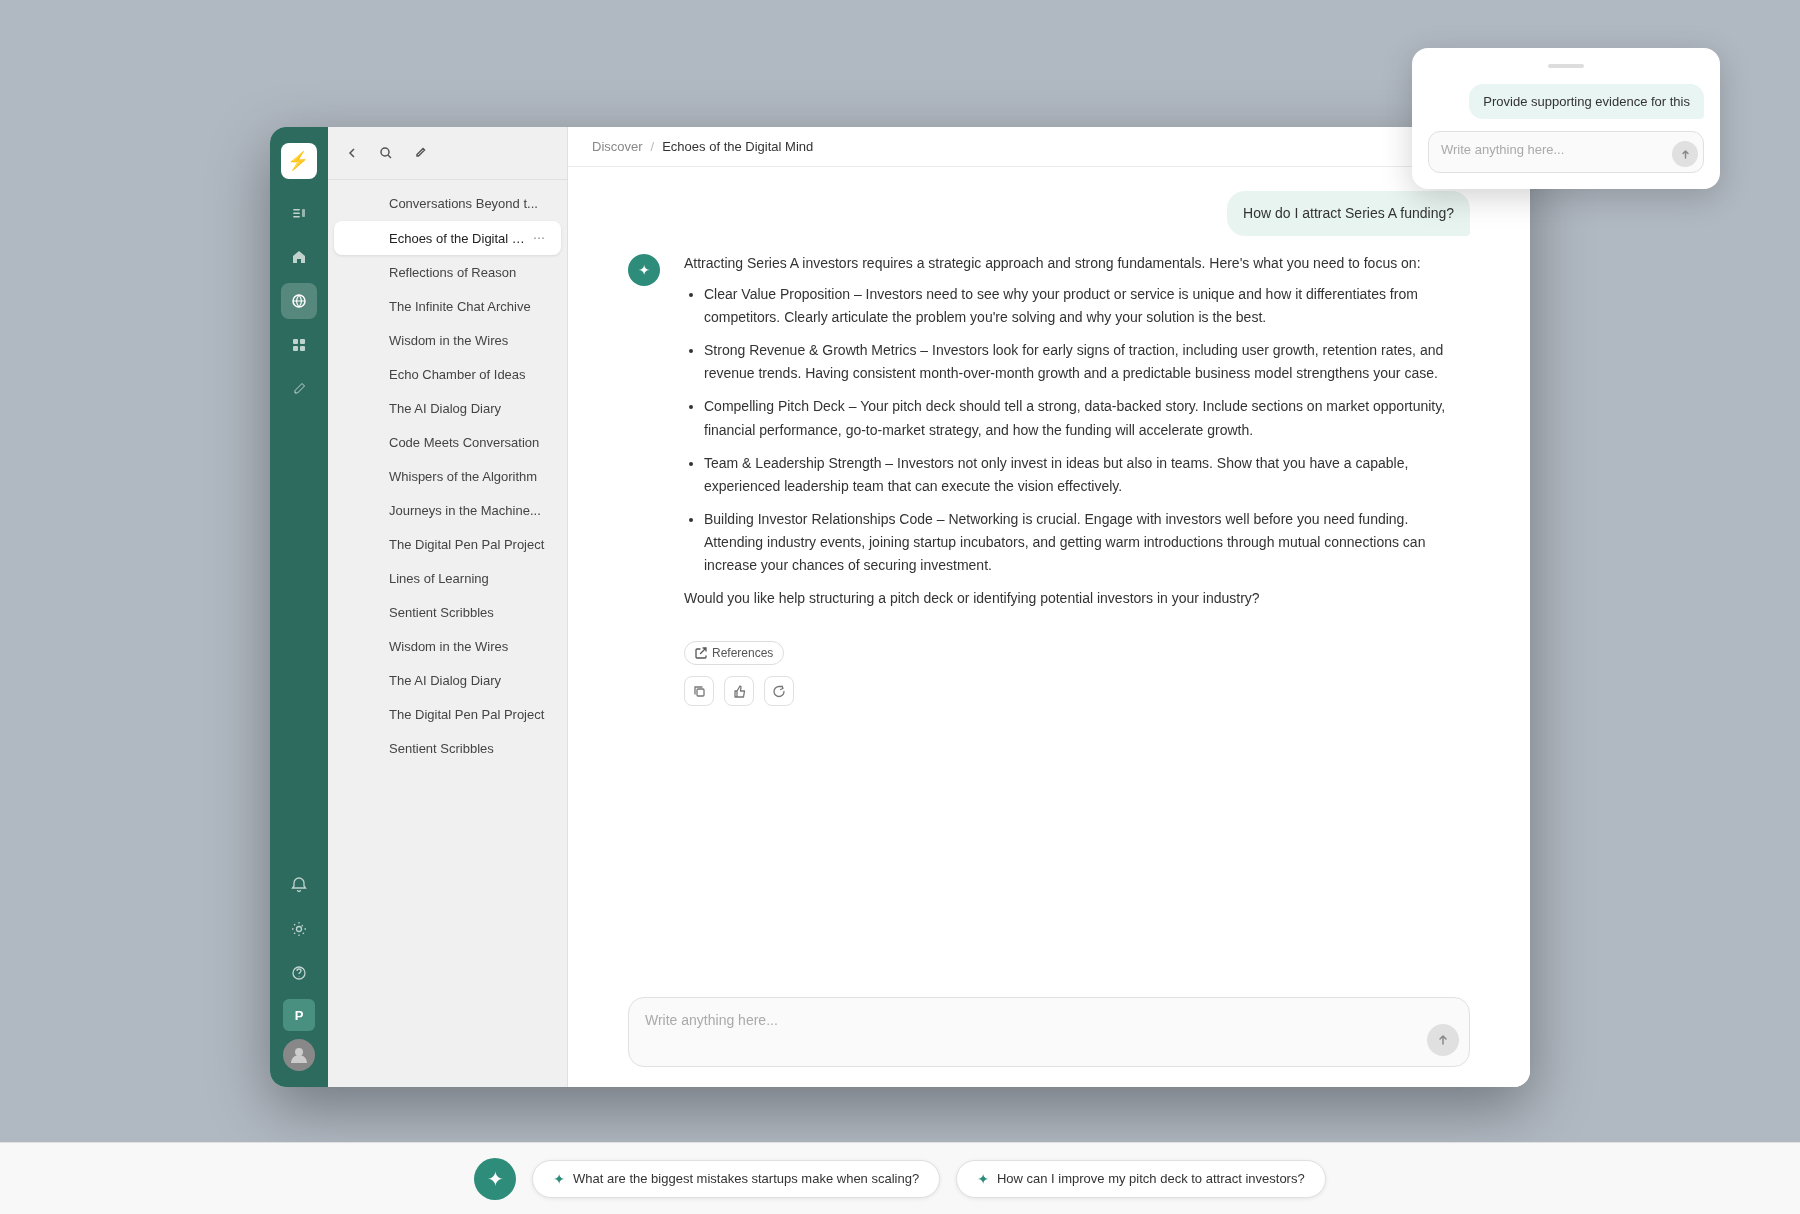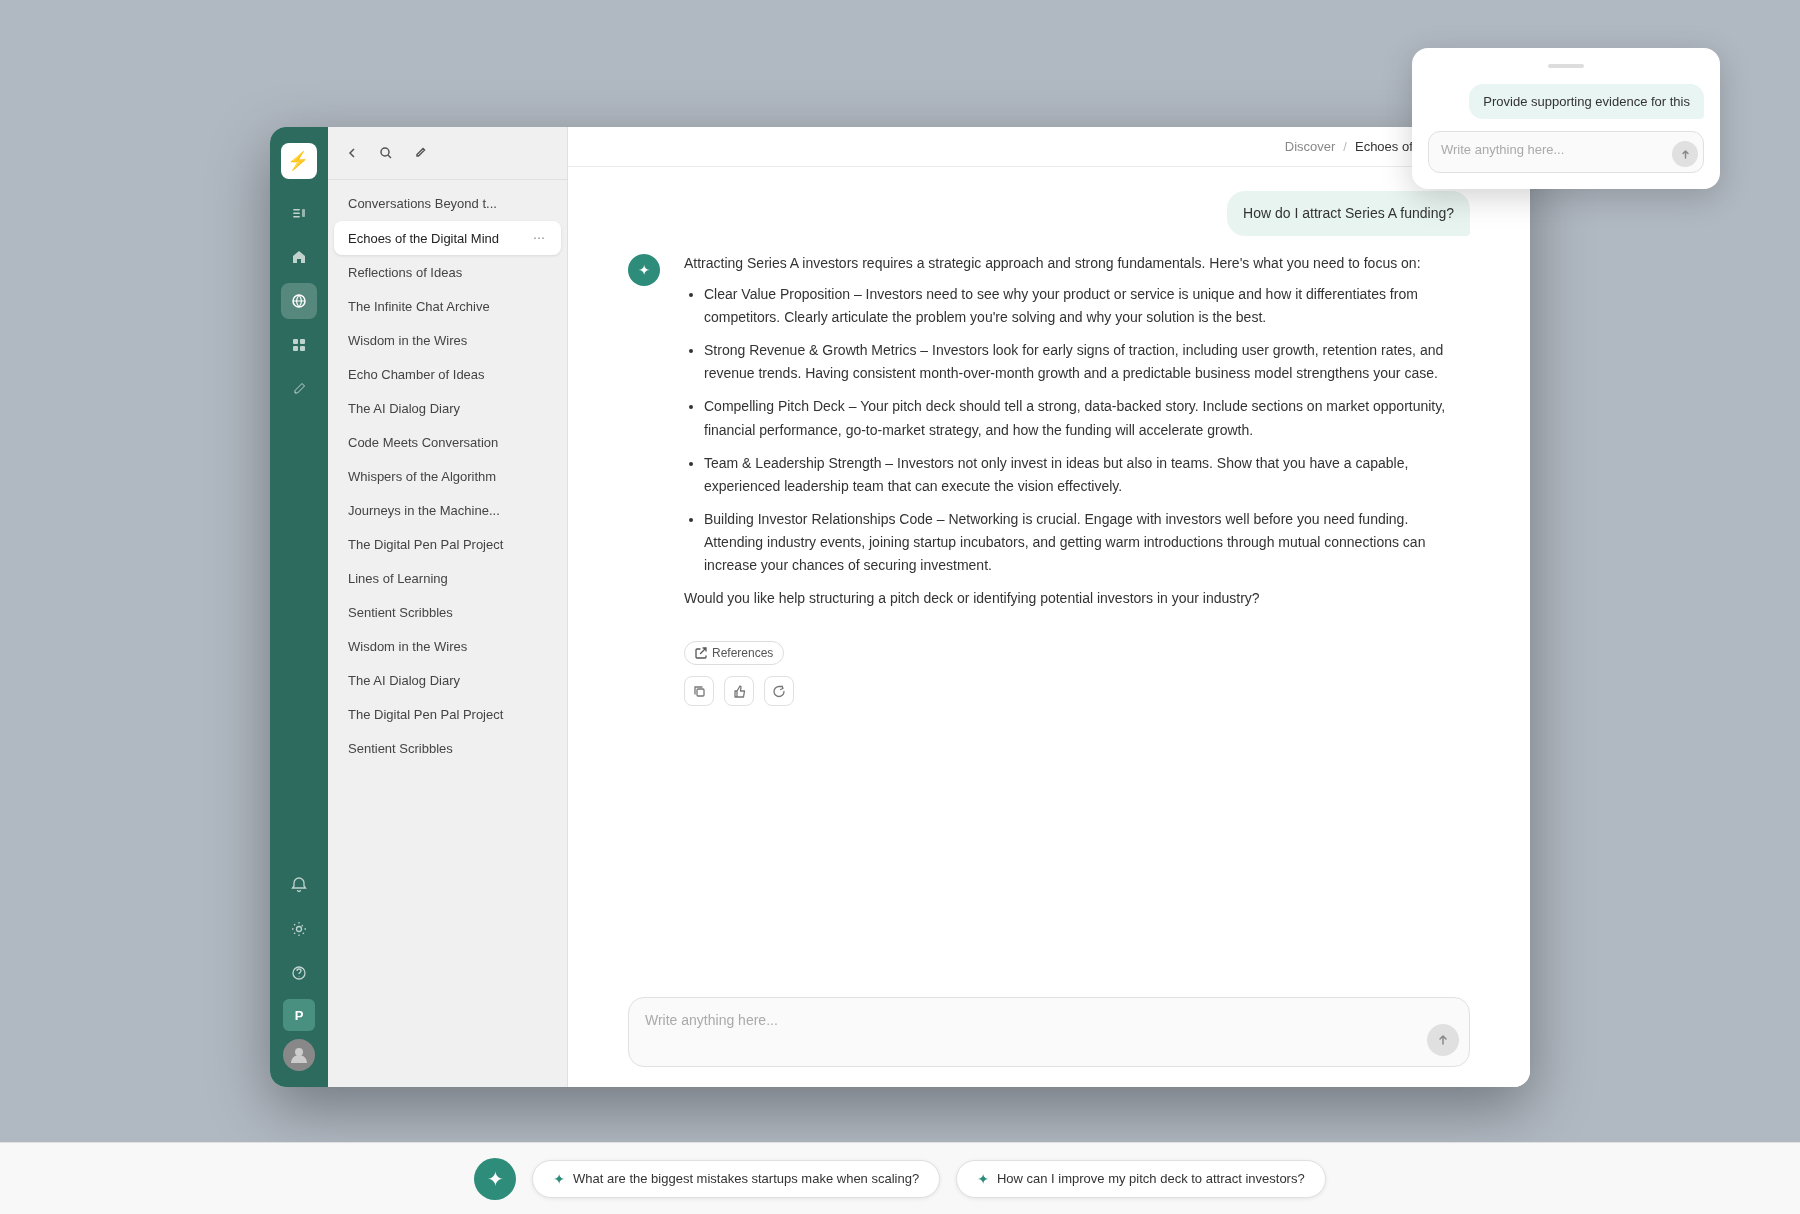--- a/index.html
+++ b/index.html
@@ -153,20 +153,21 @@
     .sidebar-item.active {
       background: #fff;
       color: #222;
       font-weight: 500;
       box-shadow: 0 1px 3px rgba(0,0,0,0.1);
     }
     .sidebar-item-text {
       overflow: hidden;
       text-overflow: ellipsis;
       flex: 1;
+      margin-left: 41px;
     }
     .sidebar-item-menu {
       width: 16px;
       height: 16px;
       opacity: 0;
       display: flex;
       align-items: center;
       justify-content: center;
       font-size: 12px;
       color: #888;
@@ -183,21 +184,20 @@
     }
     .main-header {
       padding: 12px 24px;
       border-bottom: 1px solid #ebebeb;
       display: flex;
       align-items: center;
       gap: 8px;
       font-size: 13px;
       color: #888;
       flex-shrink: 0;
-      justify-content: flex-end;
     }
     .breadcrumb-sep { color: #bbb; }
     .breadcrumb-current { color: #333; font-weight: 500; }
 
     .chat-area {
       flex: 1;
       overflow-y: auto;
       padding: 24px 60px 16px;
       display: flex;
       flex-direction: column;
@@ -523,21 +523,21 @@
     </div>
     <div class="sidebar-list" id="sidebar-list">
     <div class="sidebar-item">
           <span class="sidebar-item-text">Conversations Beyond t...</span>
         </div>
         <div class="sidebar-item active">
           <span class="sidebar-item-text">Echoes of the Digital Mind</span>
           <span class="sidebar-item-menu">⋯</span>
         </div>
         <div class="sidebar-item">
-          <span class="sidebar-item-text">Reflections of Ideas</span>
+          <span class="sidebar-item-text">Reflections of Reason</span>
         </div>
         <div class="sidebar-item">
           <span class="sidebar-item-text">The Infinite Chat Archive</span>
         </div>
         <div class="sidebar-item">
           <span class="sidebar-item-text">Wisdom in the Wires</span>
         </div>
         <div class="sidebar-item">
           <span class="sidebar-item-text">Echo Chamber of Ideas</span>
         </div>

